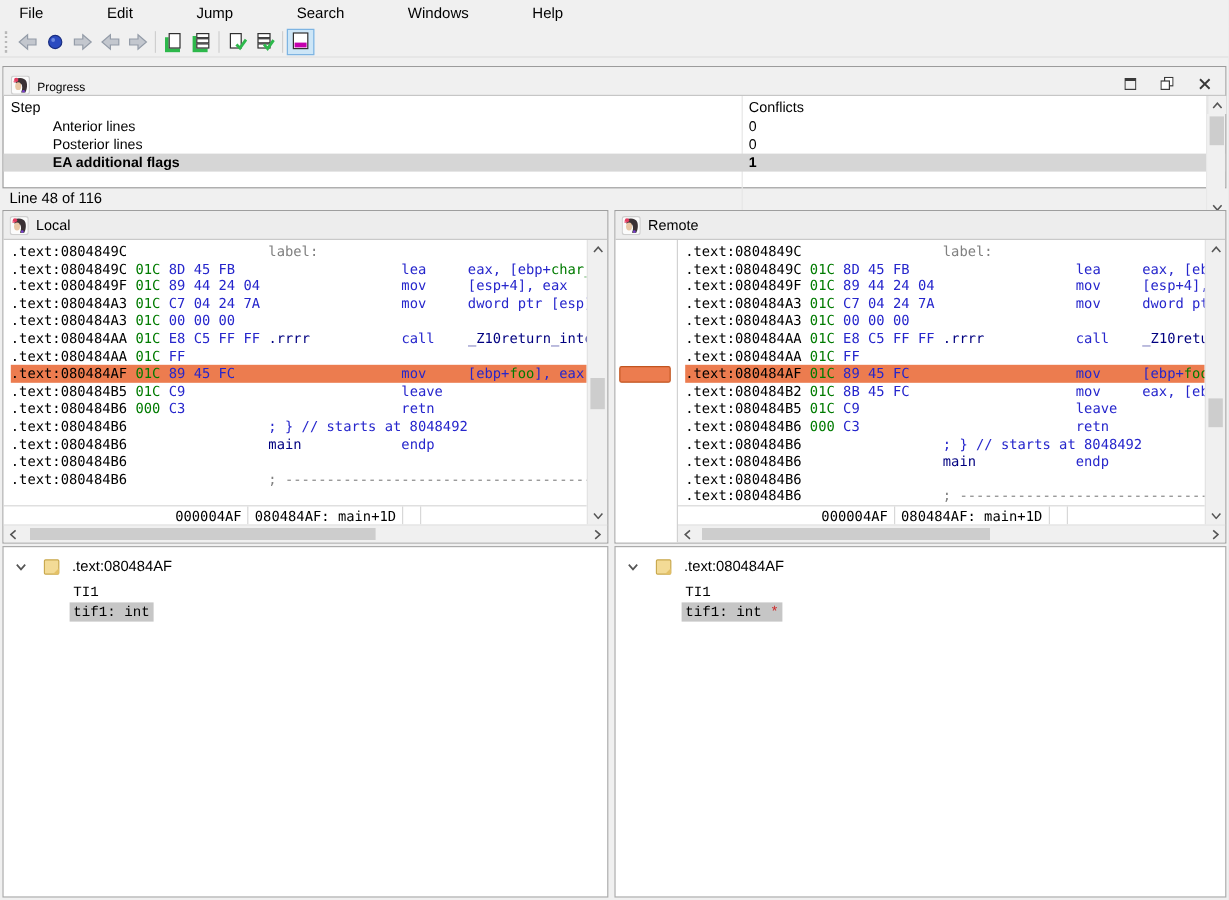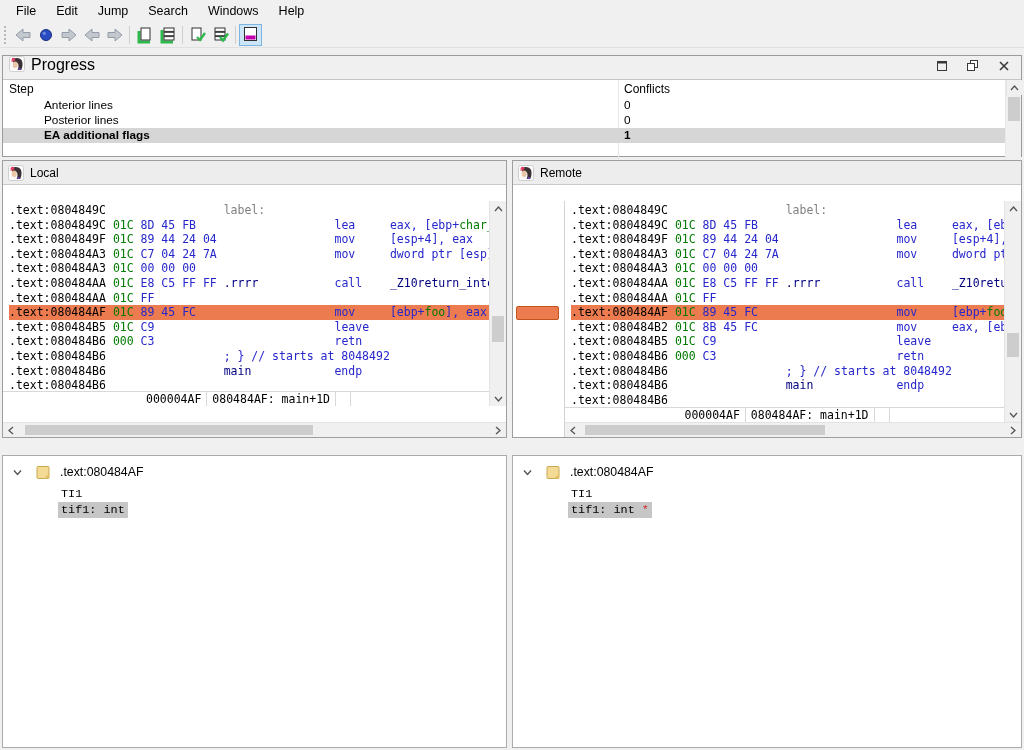--- a/index.html
+++ b/index.html
@@ -2,57 +2,57 @@
 <html style="--hl: #EC7C4F; --hlbd: #C1541F; --sel: #D6D6D6; --tb-sel-bg: #CDE6F7; --tb-sel-bd: #7EB4E2; --c-k: #000000; --c-b: #2626CC; --c-g: #007B00; --c-n: #000080; --c-gray: #808080;"><head>
 <meta charset="utf-8">
 <style>
   html,body{margin:0;padding:0;background:#E4E4E4;}
   *{box-sizing:border-box;}
   #app{position:relative;width:1024px;height:750px;background:#F0F0F0;
        font-family:"Liberation Sans",sans-serif;color:#000;overflow:hidden;}
 
   
   .menubar{position:absolute;left:0;top:0;width:1024px;height:22px;display:flex;
-           align-items:center;padding-left:6px;font-size:12.5px;background:#F0F0F0;}
+           align-items:center;padding-left:6px;font-size:12.5px;background:#F0F0F0;gap:33px;}
   .menu-item{padding:2px 10px;cursor:default;}
 
   
   .toolbar{position:absolute;left:0;top:22px;width:1024px;height:26px;display:flex;
            align-items:center;padding-left:3px;background:#F0F0F0;border-bottom:1px solid #E0E0E0;}
   .grip{width:4px;height:18px;margin-right:4px;
         background:repeating-linear-gradient(#B8B8B8 0 2px,transparent 2px 4px);
         background-size:2px 100%;background-repeat:no-repeat;background-position:1px 0;}
   .tbtn{width:23px;height:22px;display:flex;align-items:center;justify-content:center;}
   .tbtn.selected{background:var(--tb-sel-bg);border:1px solid var(--tb-sel-bd);}
   .tsep{width:1px;height:18px;background:#CFCFCF;margin:0 3px;}
 
   
   .progress-win{position:absolute;left:2px;top:55px;width:1020px;height:102px;
                 background:#FFF;border:1px solid #9B9B9B;}
   .ptitle{height:24px;background:#F0F0F0;border-bottom:1px solid #C6C6C6;display:flex;
-          align-items:flex-start;padding:0 4px 0 6px;font-size:16px;}
+          align-items:flex-end;padding:0 4px 0 6px;font-size:10px;}
   .ptitle .ttl{margin-left:6px;}
   .winbtn{width:27px;height:19px;display:flex;align-items:center;justify-content:center;margin-left:4px;}
   .ptable{position:relative;height:100px;font-size:12px;}
   .colline{position:absolute;left:615px;top:0;bottom:0;width:1px;background:#E6E6E6;}
   .phead{height:18px;position:relative;}
   .phead .h1{position:absolute;left:6px;top:2px;}
   .phead .h2{position:absolute;left:621px;top:2px;}
   .prow{height:15px;position:relative;font-size:11.8px;}
   .prow .step{position:absolute;left:41px;top:0;}
   .prow .conf{position:absolute;left:621px;top:0;}
   .prow.selected{background:var(--sel);font-weight:bold;}
   .prow.selected .step{left:41px;}
   .tvscroll{position:absolute;right:0;top:0;bottom:0;width:16px;background:#F0F0F0;border-left:1px solid #E8E8E8;}
 
   .line-status{position:absolute;left:8px;top:158px;font-size:12.3px;}
 
   
-  .pane{position:absolute;top:160px;height:278px;border:1px solid #9E9E9E;background:#FFF;
-        display:flex;flex-direction:column;gap:16px;}
+  .pane{position:absolute;top:175px;height:278px;border:1px solid #9E9E9E;background:#FFF;
+        display:flex;flex-direction:column;}
   .pane.local{left:2px;width:505px;}
   .pane.remote{left:512px;width:510px;}
   .phdr{height:24px;background:#EDEDED;border-bottom:1px solid #C9C9C9;display:flex;
         align-items:center;padding-left:5px;font-size:12px;flex:0 0 auto;}
   .phdr .ttl{margin-left:6px;}
   .pbody{flex:1;display:flex;min-height:0;}
   .gutter{flex:0 0 52px;position:relative;background:#FFF;border-right:1px solid #D2D2D2;}
   .gutter .marker{position:absolute;left:3px;top:105px;width:43px;height:14px;
                   background:var(--hl);border:1px solid var(--hlbd);border-radius:2px;}
   .rightcol{flex:1;display:flex;flex-direction:column;min-width:0;}

